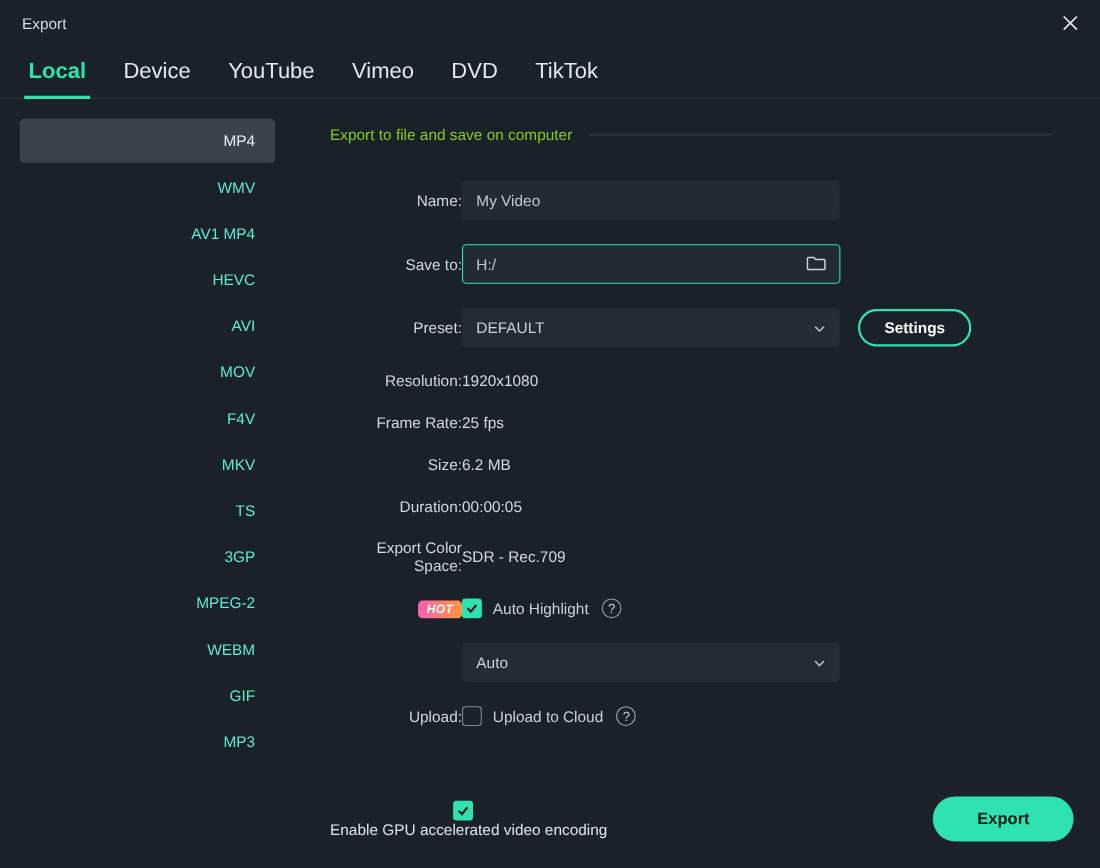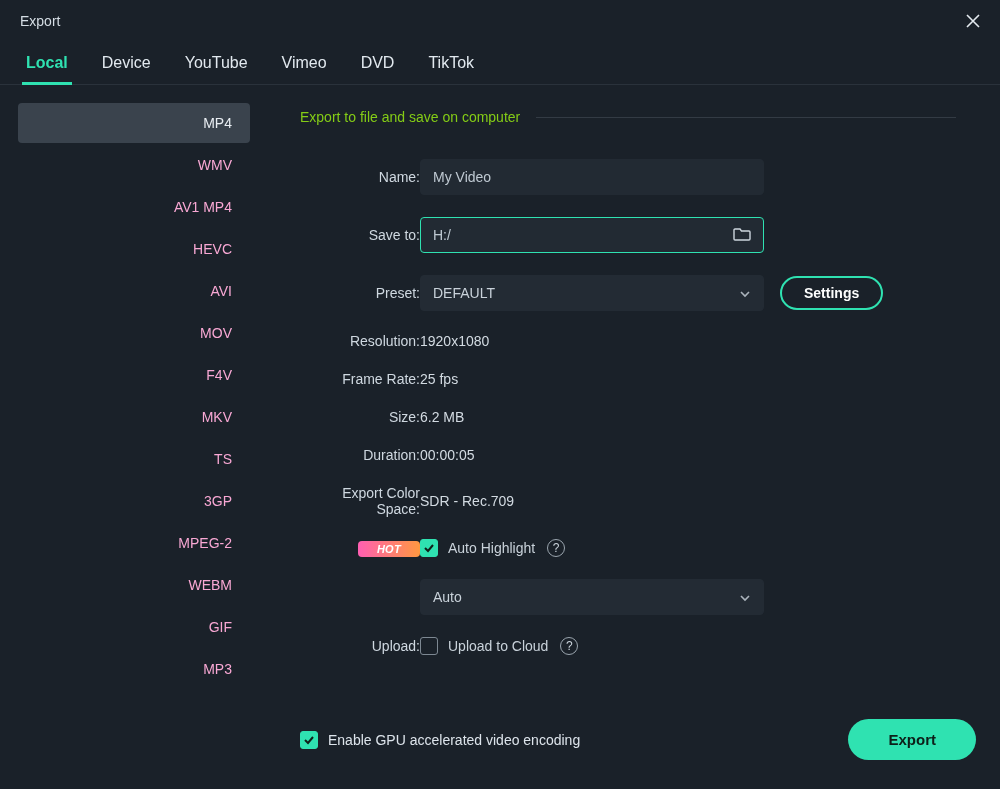--- a/index.html
+++ b/index.html
@@ -28,21 +28,21 @@
 
   .tabbar {
     display: flex;
     gap: 26px;
     padding: 6px 22px 0 22px;
     border-bottom: 1px solid #2a323b;
   }
   .tab {
     padding: 10px 4px 12px 4px;
     color: #e2e9ef;
-    font-size: 16px;
+    font-size: 20px;
     cursor: pointer;
     position: relative;
   }
   .tab.active {
     color: #2fe2b1;
     font-weight: 600;
   }
   .tab.active::after {
     content: "";
     position: absolute;
@@ -57,21 +57,21 @@
   }
   .sidebar {
     width: 250px;
     padding: 18px 0 0 18px;
     text-align: right;
   }
   .format-item {
     padding: 12px 18px;
     border-radius: 4px;
     cursor: pointer;
-    color: #f9a8d4;
+    color: #5eead4;
     font-size: 14px;
     margin-bottom: 2px;
   }
   .format-item.selected {
     background: #3a434d;
     color: #e9eef3;
   }
 
   .content {
     flex: 1;
@@ -139,21 +139,21 @@
     border: 2px solid #2fe2b1;
     border-radius: 18px;
     color: #fdfefe;
     font-weight: 600;
     cursor: pointer;
     background: transparent;
     font-size: 14px;
   }
   .hot-badge {
     display: inline-block;
-    padding: 2px 19px;
+    padding: 2px 8px;
     border-radius: 4px;
     background: linear-gradient(90deg,#ff5fb2,#ff9840);
     color: #fff;
     font-size: 11px;
     font-weight: 700;
     font-style: italic;
     letter-spacing: .3px;
   }
   .checkbox {
     width: 18px; height: 18px;
@@ -187,20 +187,21 @@
   .footer {
     position: absolute;
     left: 50px; right: 24px; bottom: 24px;
     display: flex;
     align-items: center;
     justify-content: space-between;
   }
   .gpu {
     display: flex; align-items: center;
     color: #dde4eb;
+    flex-direction: column;
   }
   .export-btn {
     padding: 12px 40px;
     background: #2fe2b1;
     color: #0d1f19;
     border: none;
     border-radius: 22px;
     font-size: 15px;
     font-weight: 600;
     cursor: pointer;

